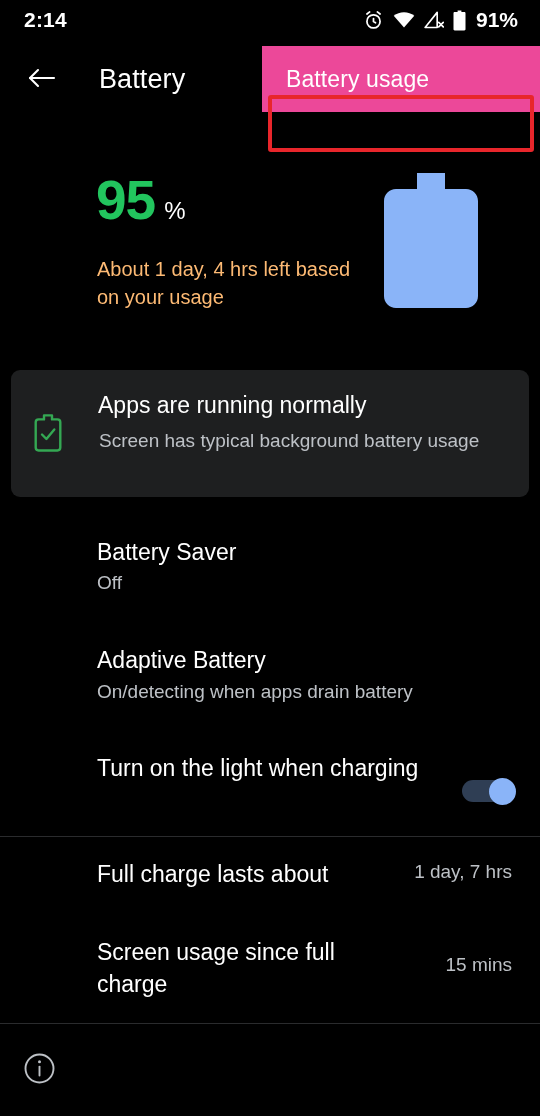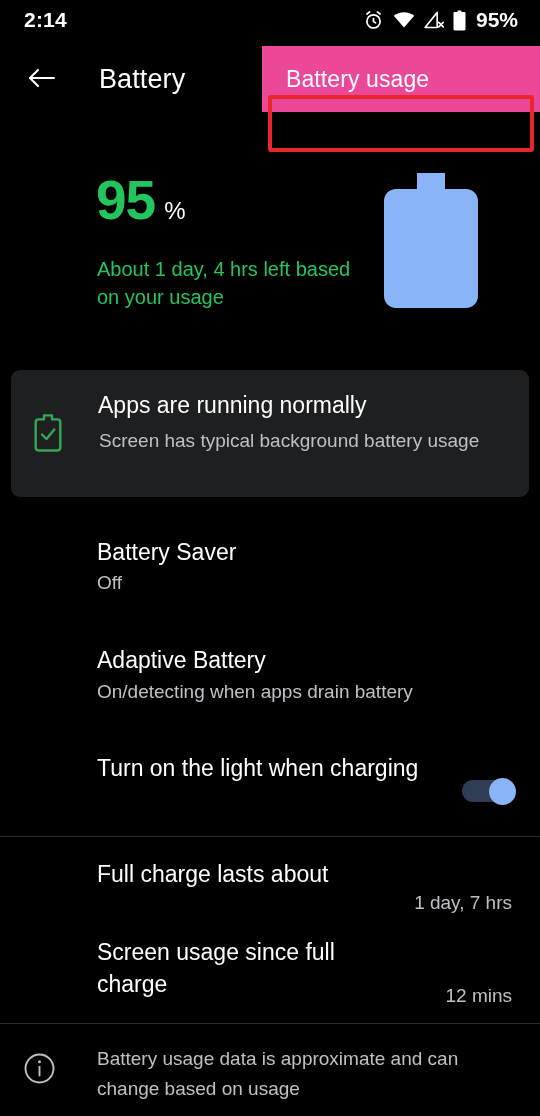--- a/index.html
+++ b/index.html
@@ -66,21 +66,21 @@
   }
   .pct-num{
     color:#22c55e; font-size:55px; font-weight:700; line-height:1;
     letter-spacing:-1px;
   }
   .pct-sign{
     color:#ffffff; font-size:24px; font-weight:400; margin-left:9px;
   }
   .summary-sub{
     position:absolute; left:97px; top:95px; width:270px;
-    color:#22c55e; font-size:20px; line-height:28px; font-weight:400;
+    color:#fdba74; font-size:20px; line-height:28px; font-weight:400;
   }
   .batt-graphic{
     position:absolute; left:384px; top:13px;
   }
 
   
   .status-card{
     position:absolute; left:11px; top:370px; width:518px; height:127px;
     background:#1e1f20; border-radius:9px;
   }
@@ -103,21 +103,20 @@
     color:#ffffff; font-size:23px; font-weight:400; line-height:32px;
   }
   .row-sub{
     position:absolute; left:97px;
     color:#bdc1c6; font-size:19px; font-weight:400; line-height:26px;
   }
   .row-value{
     position:absolute; right:28px;
     color:#bdc1c6; font-size:19px; font-weight:400;
     text-align:right;
-    margin-top:31px;
   }
 
   .row-saver{ top:528px; height:76px;text-align:right; }
   .row-saver .row-title{ top:8px; }
   .row-saver .row-sub{ top:42px; }
 
   .row-adaptive{ top:636px; height:76px; }
   .row-adaptive .row-title{ top:8px; }
   .row-adaptive .row-sub{ top:43px; }
 
@@ -186,21 +185,21 @@
       <svg width="20" height="18" viewBox="0 0 22 18">
         <path d="M14.5 0.6V17.2H1.2L14.5 0.6Z" fill="none" stroke="#ffffff" stroke-width="1.8" stroke-linejoin="round"></path>
         <path d="M16.2 11.6L21.2 16.6M21.2 11.6L16.2 16.6" stroke="#ffffff" stroke-width="1.9" stroke-linecap="round"></path>
       </svg>
     </span>
     <span>
       <svg width="13" height="21" viewBox="0 0 13 21">
         <path d="M4.6 0.4H8.4V2.0H11.3C12.0 2.0 12.5 2.5 12.5 3.2V19.2C12.5 19.9 12.0 20.4 11.3 20.4H1.7C1.0 20.4 0.5 19.9 0.5 19.2V3.2C0.5 2.5 1.0 2.0 1.7 2.0H4.6V0.4Z" fill="#ffffff"></path>
       </svg>
     </span>
-    <span class="status-batt-pct">95%</span>
+    <span class="status-batt-pct">91%</span>
   </div>
 </div>
 
 <div class="appbar">
   <div class="back-btn">
     <span>
       <svg width="28" height="24" viewBox="0 0 28 24" fill="none" stroke="#ffffff" stroke-width="2.1" stroke-linecap="round" stroke-linejoin="round">
         <path d="M26 12H2"></path>
         <path d="M10 4L2 12L10 20"></path>
       </svg>
@@ -258,27 +257,26 @@
 
 <div class="divider div-1"></div>
 
 <div class="row row-fullcharge">
   <div class="row-title">Full charge lasts about</div>
   <div class="row-value">1 day, 7 hrs</div>
 </div>
 
 <div class="row row-screenusage">
   <div class="row-title">Screen usage since full charge</div>
-  <div class="row-value">12 mins</div>
+  <div class="row-value">15 mins</div>
 </div>
 
 <div class="divider div-2"></div>
 
 <div class="footer">
   <span class="footer-icon">
     <svg width="31" height="31" viewBox="0 0 31 31" fill="none" stroke="#bdc1c6" stroke-width="1.9">
       <circle cx="15.5" cy="15.5" r="14"></circle>
       <path d="M15.5 13.6V22.6" stroke-linecap="round"></path>
       <circle cx="15.5" cy="8.8" r="1.5" fill="#bdc1c6" stroke="none"></circle>
     </svg>
   </span>
-  <div class="footer-text">Battery usage data is approximate and can change based on usage</div>
 </div>
 
 </body></html>

